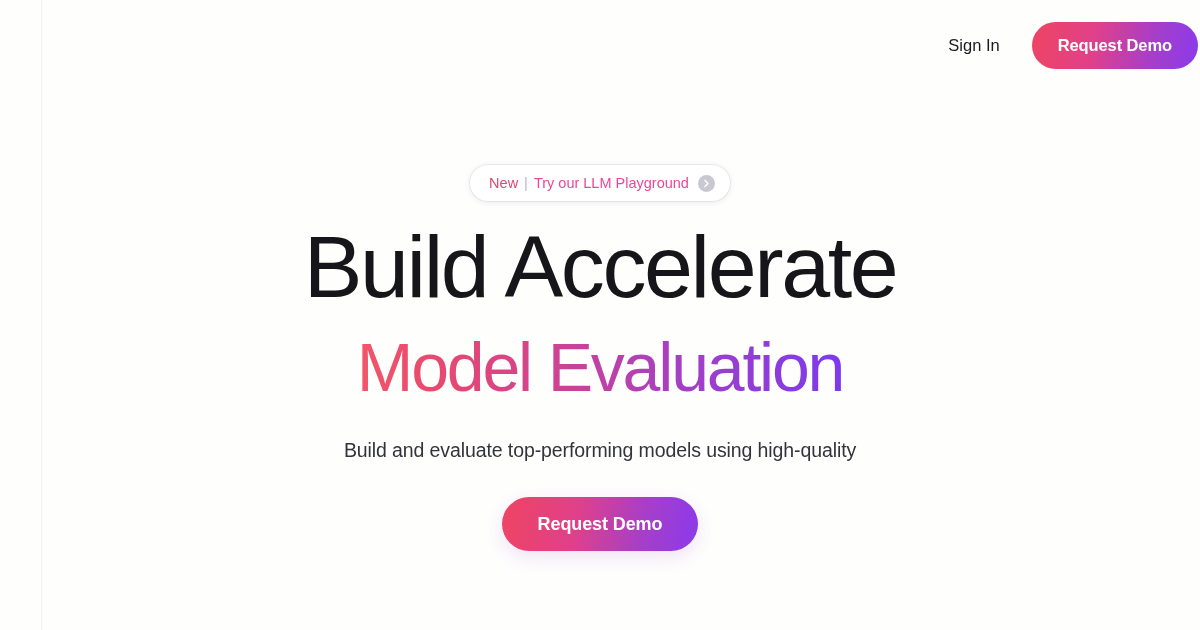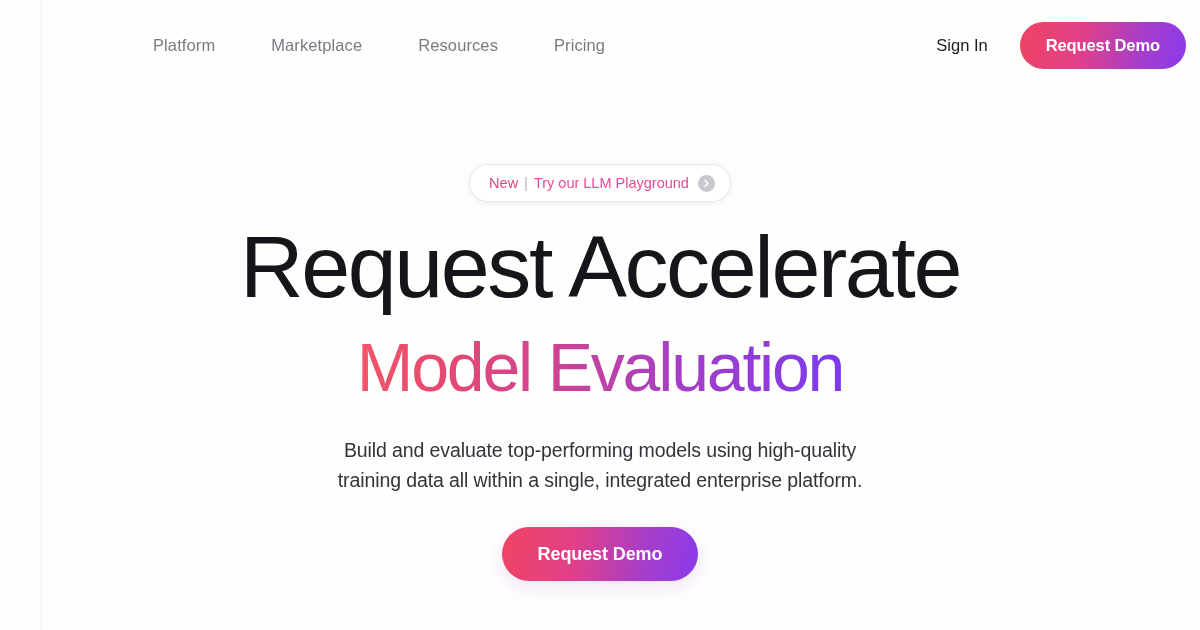--- a/index.html
+++ b/index.html
@@ -81,21 +81,21 @@
     cursor: pointer;
     white-space: nowrap;
     letter-spacing: 0.1px;
   }
 
   .header-actions {
     margin-left: auto;
     display: flex;
     align-items: center;
     gap: 0;
-    padding-right: 14px;
+    padding-right: 2px;
   }
 
   .sign-in {
     font-size: 16.5px;
     color: #1b1b20;
     cursor: pointer;
     white-space: nowrap;
     margin-right: 32px;
   }
 
@@ -216,26 +216,20 @@
   }
 </style>
 </head>
 <body>
 
 <div class="gutter-line"></div>
 
 <header class="site-header">
 
 
-  <nav class="main-nav">
-    <span class="nav-link">Platform</span>
-    <span class="nav-link">Marketplace</span>
-    <span class="nav-link">Resources</span>
-    <span class="nav-link">Pricing</span>
-  </nav>
 
   <div class="header-actions">
     <span class="sign-in">Sign In</span>
     <button class="btn-gradient btn-nav-demo">Request Demo</button>
   </div>
 
 </header>
 
 <section class="hero">
 
@@ -243,26 +237,25 @@
     <span class="announce-new">New</span>
     <span class="announce-sep">|</span>
     <span class="announce-text">Try our LLM Playground</span>
     <span class="announce-arrow">
       <svg width="9" height="9" viewBox="0 0 9 9" aria-hidden="true">
         <path d="M3 1.4 L6 4.5 L3 7.6" fill="none" stroke="#ffffff" stroke-width="1.5" stroke-linecap="round" stroke-linejoin="round"></path>
       </svg>
     </span>
   </div>
 
-  <h1 class="headline">Request Accelerate</h1>
+  <h1 class="headline">Build Accelerate</h1>
 
   <div><span class="headline-gradient">Model Evaluation</span></div>
 
   <p class="subtitle">
     <span>Build and evaluate top-performing models using high-quality</span>
-    <span>training data all within a single, integrated enterprise platform.</span>
   </p>
 
   <div class="cta-wrap">
     <button class="btn-gradient btn-hero-demo">Request Demo</button>
   </div>
 
 </section>
 
 </body></html>

